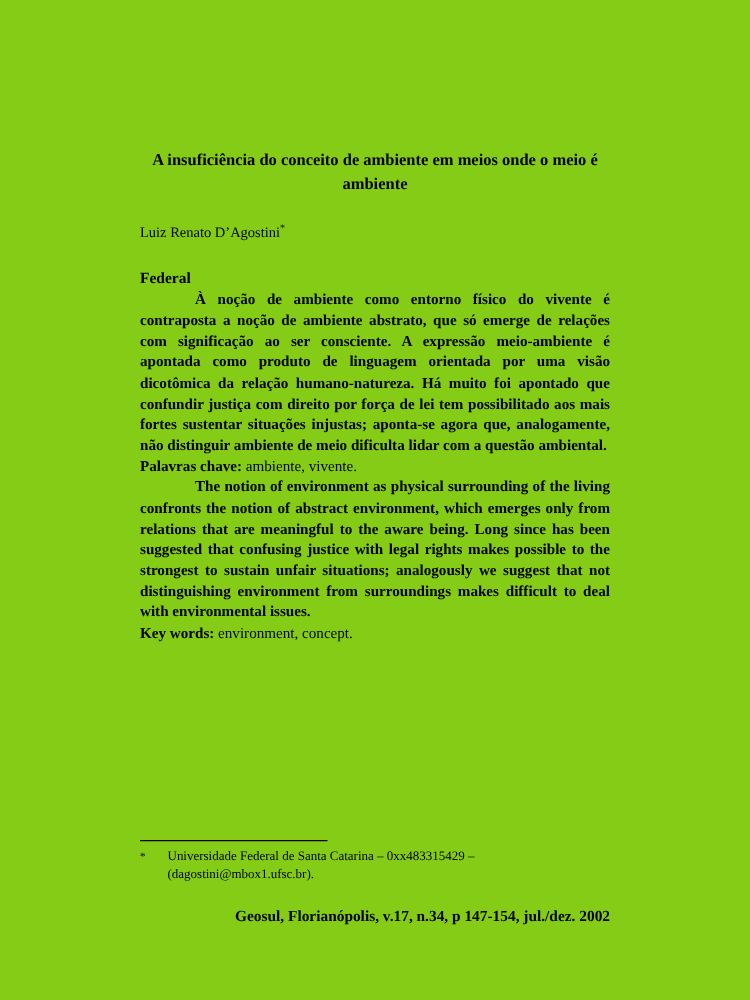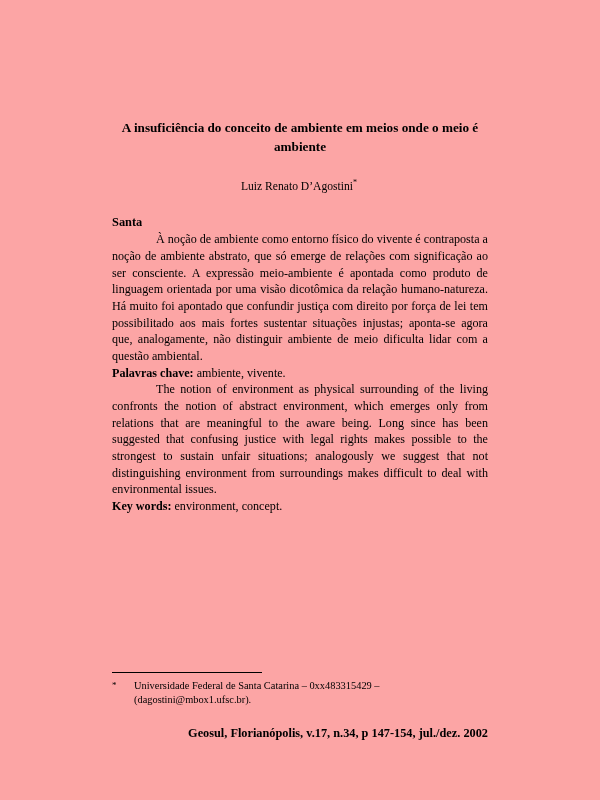--- a/index.html
+++ b/index.html
@@ -4,42 +4,42 @@
 <style>
   html, body {
     margin: 0;
     padding: 0;
     background: #c8c8c8;
   }
   .page {
     position: relative;
     width: 600px;
     height: 800px;
-    background: #fca5a5;
+    background: #84cc16;
     margin: 0 auto;
     box-sizing: border-box;
     font-family: "Liberation Serif", serif;
     color: #000000;
     overflow: hidden;
   }
   .content {
     position: absolute;
     left: 112px;
     top: 118px;
     width: 376px;
   }
   .title {
     text-align: center;
     font-weight: bold;
     font-size: 13.2px;
     line-height: 1.45;
     margin: 0 0 0 0;
   }
   .author-line {
-    text-align: center;
+    text-align: left;
     font-size: 11.6px;
     margin-top: 22px;
     margin-bottom: 16px;
     padding-right: 2px;
   }
   .author-line .fn {
     vertical-align: super;
     font-size: 8px;
   }
   .section-head {
@@ -48,20 +48,21 @@
     margin-top: 22px;
     margin-bottom: 1px;
   }
   .para {
     font-size: 12.1px;
     line-height: 1.38;
     text-align: justify;
     margin: 0;
     text-indent: 44px;
     hyphens: auto;
+    font-weight: bold;
   }
   .kw {
     font-size: 12.1px;
     line-height: 1.38;
     text-align: left;
     margin: 0;
   }
   .kw b {
     font-weight: bold;
     text-align: center;
@@ -114,21 +115,21 @@
 
 <div class="page">
 
   <div class="content">
 
     <h1 class="title">A insuficiência do conceito de ambiente em meios onde o meio é ambiente</h1>
 
     <p class="author-line"><span>Luiz Renato D’Agostini</span><span class="fn">*</span></p>
 
     <div class="resumo-block">
-      <div class="section-head">Santa</div>
+      <div class="section-head">Federal</div>
       <p class="para">À noção de ambiente como entorno físico do vivente é contraposta a noção de ambiente abstrato, que só emerge de relações com significação ao ser consciente. A expressão meio-ambiente é apontada como produto de linguagem orientada por uma visão dicotômica da relação humano-natureza. Há muito foi apontado que confundir justiça com direito por força de lei tem possibilitado aos mais fortes sustentar situações injustas; aponta-se agora que, analogamente, não distinguir ambiente de meio dificulta lidar com a questão ambiental.</p>
       <p class="kw"><b>Palavras chave:</b><span> ambiente, vivente.</span></p>
     </div>
 
     <div class="abstract-block">
       <p class="para">The notion of environment as physical surrounding of the living confronts the notion of abstract environment, which emerges only from relations that are meaningful to the aware being. Long since has been suggested that confusing justice with legal rights makes possible to the strongest to sustain unfair situations; analogously we suggest that not distinguishing environment from surroundings makes difficult to deal with environmental issues.</p>
       <p class="kw"><b>Key words:</b><span> environment, concept.</span></p>
     </div>
 
   </div>

